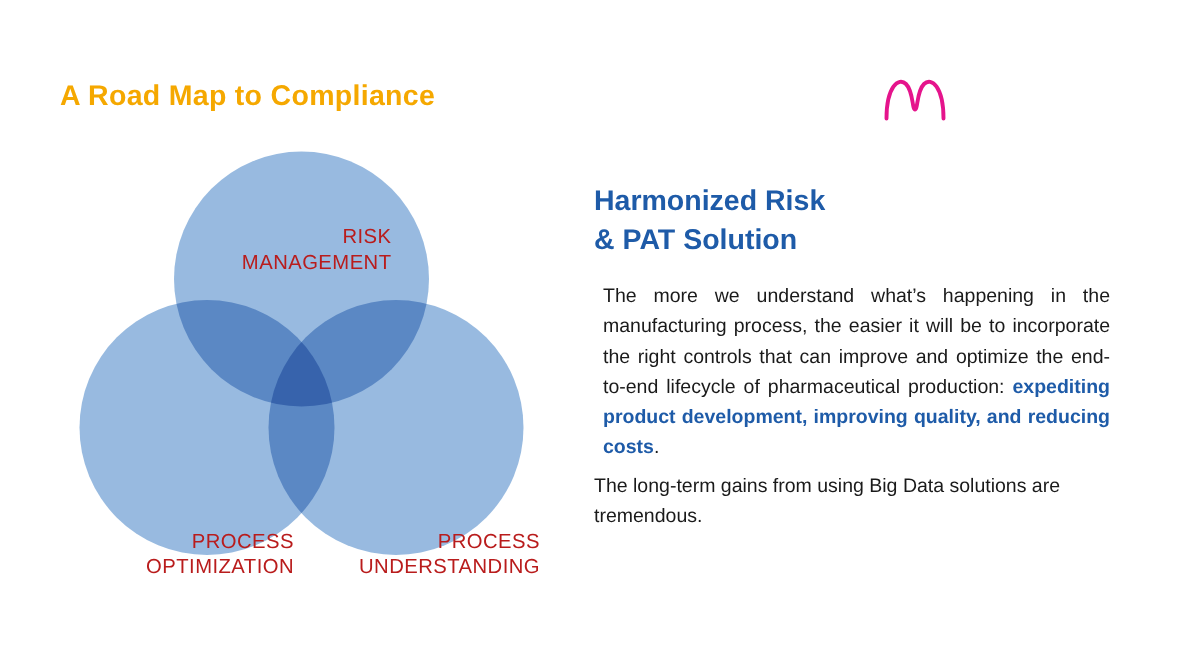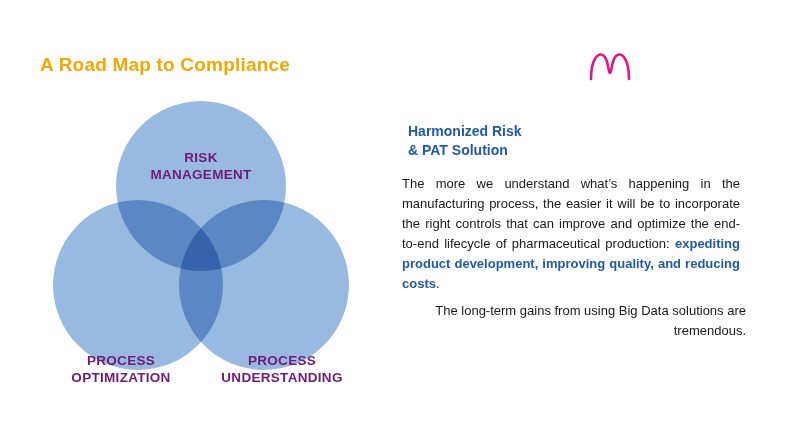--- a/index.html
+++ b/index.html
@@ -63,24 +63,24 @@
     height: 170px;
   }
   .c-right {
     left: 159px;
     top: 105px;
     width: 170px;
     height: 170px;
   }
   .venn-label {
     position: absolute;
-    color: #701a75;
+    color: #b91c1c;
     font-size: 13.5px;
-    font-weight: bold;
-    text-align: center;
+    font-weight: normal;
+    text-align: right;
     line-height: 1.25;
     letter-spacing: 0.3px;
     white-space: pre-line;
   }
   .lbl-risk {
     left: 121px;
     top: 55px;
     width: 120px;
   }
   .lbl-left {
@@ -95,43 +95,43 @@
   }
   
   .rightcol {
     position: absolute;
     left: 396px;
     top: 122px;
     width: 350px;
   }
   .subhead {
     color: #1e5ba8;
-    font-size: 14px;
+    font-size: 19px;
     font-weight: bold;
     line-height: 1.35;
-    margin: 0 0 14px 12px;
+    margin: 0 0 14px 0;
     white-space: pre-line;
   }
   .body-text {
     color: #1a1a1a;
     font-size: 13px;
     line-height: 1.55;
     text-align: justify;
     margin: 6px;
   }
   .emph {
     color: #1e5ba8;
     font-weight: bold;
   }
   .body-text-2 {
     color: #1a1a1a;
     font-size: 13px;
     line-height: 1.55;
     margin: 0;
-    text-align: right;
+    text-align: left;
   }
 </style>
 </head>
 <body>
 
 <div class="slide">
 
   <div class="title">A Road Map to Compliance</div>
 
   <div class="logo">

